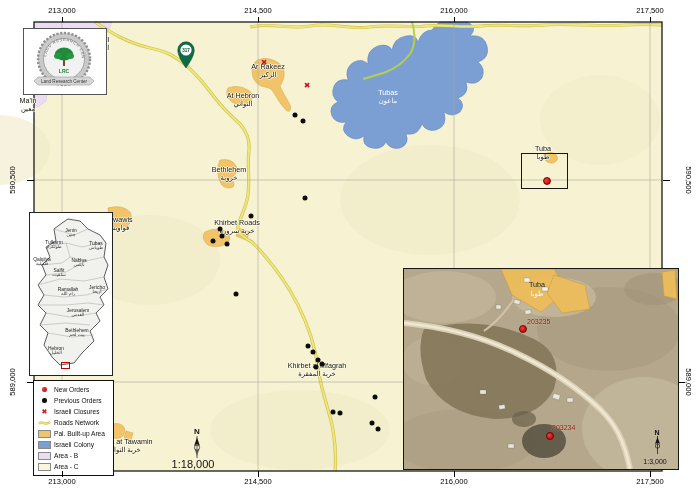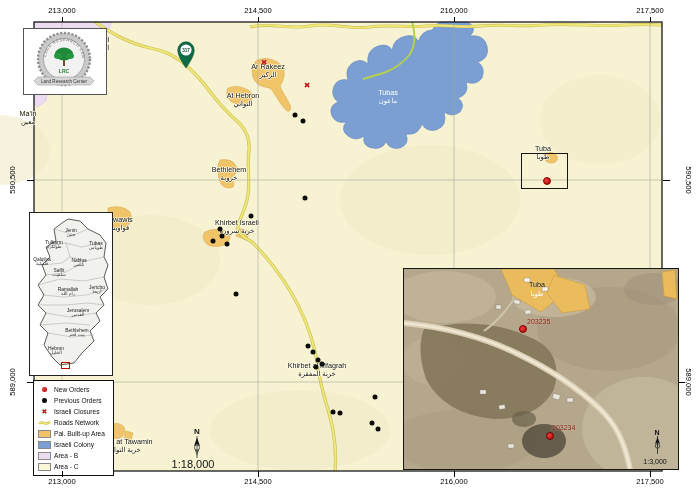--- a/index.html
+++ b/index.html
@@ -113,32 +113,32 @@
     </div>
     <div class="lbl light" style="left: 388px; top: 89px;">
       <div>Tubas</div>
       <div class="ar">ماعون</div>
     </div>
     <div class="lbl" style="left: 229px; top: 166px;">
       <div>Bethlehem</div>
       <div class="ar">خروبة</div>
     </div>
     <div class="lbl" style="left: 237px; top: 219px;">
-      <div>Khirbet Israeli</div>
+      <div>Khirbet Roads</div>
       <div class="ar">خربة سرورة</div>
     </div>
     <div class="lbl" style="left: 317px; top: 362px;">
       <div>Khirbet al Mfagrah</div>
       <div class="ar">خربة المفقرة</div>
     </div>
     <div class="lbl" style="left: 543px; top: 145px;">
       <div>Tuba</div>
       <div class="ar">طوبا</div>
     </div>
-    <div class="lbl" style="left: 28px; top: 110px;">
+    <div class="lbl" style="left: 28px; top: 97px;">
       <div>Ma'in</div>
       <div class="ar">معين</div>
     </div>
     <div class="lbl" style="left: 99px; top: 36px;">
       <div>Karmil</div>
       <div class="ar">الكرمل</div>
     </div>
     <div class="lbl" style="left: 118px; top: 216px;">
       <div>Qawawis</div>
       <div class="ar">قواويس</div>

